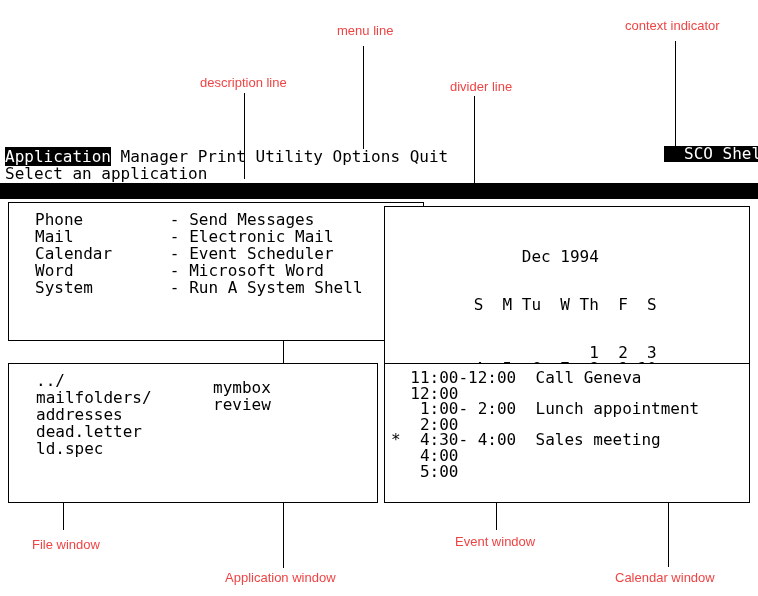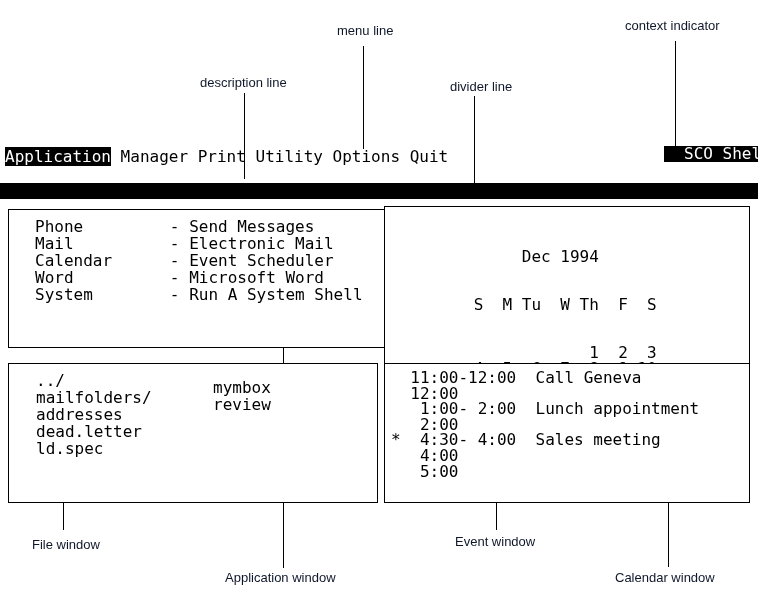--- a/index.html
+++ b/index.html
@@ -3,21 +3,21 @@
 <meta charset="utf-8">
 <style>
   html,body{margin:0;padding:0;background:#fff;}
   .screen{position:relative;width:758px;height:596px;background:#fff;overflow:hidden;
           font-family:"DejaVu Sans Mono",monospace;}
   .mono{font-family:"DejaVu Sans Mono",monospace;font-size:16px;line-height:16px;
         color:#000;white-space:pre;}
   .lh17{line-height:17px;}
   .lh16{line-height:16px;}
   .label{position:absolute;font-family:"Liberation Sans",sans-serif;font-size:13px;
-         line-height:14px;color:#0f172a;white-space:nowrap;}
+         line-height:14px;color:#ef4444;white-space:nowrap;}
   .vline{position:absolute;width:1px;background:#000;}
   .box{position:absolute;border:1px solid #000;background:#fff;box-sizing:border-box;}
   .inv{background:#000;color:#fff;}
   .abs{position:absolute;}
   .bar{position:absolute;background:#000;color:#fff;}
 </style>
 </head>
 <body>
 
 <div class="screen">
@@ -37,27 +37,28 @@
   <div class="vline" style="left:474px;top:96px;height:87px"></div>
   <div class="vline" style="left:63px;top:459px;height:71px"></div>
   <div class="vline" style="left:283px;top:322px;height:246px"></div>
   <div class="vline" style="left:496px;top:462px;height:68px"></div>
   <div class="vline" style="left:668px;top:322px;height:245px"></div>
 
   <div class="mono abs" style="left:5px;top:149px"><span><span class="inv">Application</span> <span>Manager</span> <span>Print</span> <span>Utility</span> <span>Options</span> <span>Quit</span></span></div>
 
   <span class="mono inv abs" style="left:664px;top:146px;padding:0 20px">SCO Shell</span>
 
+  <div class="mono abs" style="left:5px;top:166px">Select an application</div>
 
   <div class="bar mono" style="left:0;top:183px;width:758px;height:16px">
     <span class="abs" style="left:5px">/u/perry</span>
     <span class="abs" style="right:3px">Thursday December 15, 1994 10:39</span>
   </div>
 
-  <div class="box" style="left:8px;top:209px;width:416px;height:139px">
+  <div class="box" style="left:8px;top:202px;width:416px;height:139px">
     <div class="mono lh17" style="padding:8px 0 0 26px"><div>Phone         - Send Messages</div><div>Mail          - Electronic Mail</div><div>Calendar      - Event Scheduler</div><div>Word          - Microsoft Word</div><div>System        - Run A System Shell</div></div>
   </div>
 
   <div class="box" style="left:384px;top:206px;width:366px;height:167px">
     <div class="mono lh16" style="padding:10px 0 0 79px">
       <div>      Dec 1994</div>
       <div> S  M Tu  W Th  F  S</div>
       <div><div><span>  </span> <span>  </span> <span>  </span> <span>  </span> <span> 1</span> <span> 2</span> <span> 3</span></div><div><span> 4</span> <span> 5</span> <span> 6</span> <span> 7</span> <span> 8</span> <span> 9</span> <span>10</span></div><div><span>11</span> <span>12</span> <span>13</span> <span>14</span> <span class="inv">15</span> <span>16</span> <span>17</span></div><div><span>18</span> <span>19</span> <span>20</span> <span>21</span> <span>22</span> <span>23</span> <span>24</span></div><div><span>25</span> <span>26</span> <span>27</span> <span>28</span> <span>29</span> <span>30</span> <span>31</span></div></div>
     </div>
   </div>

